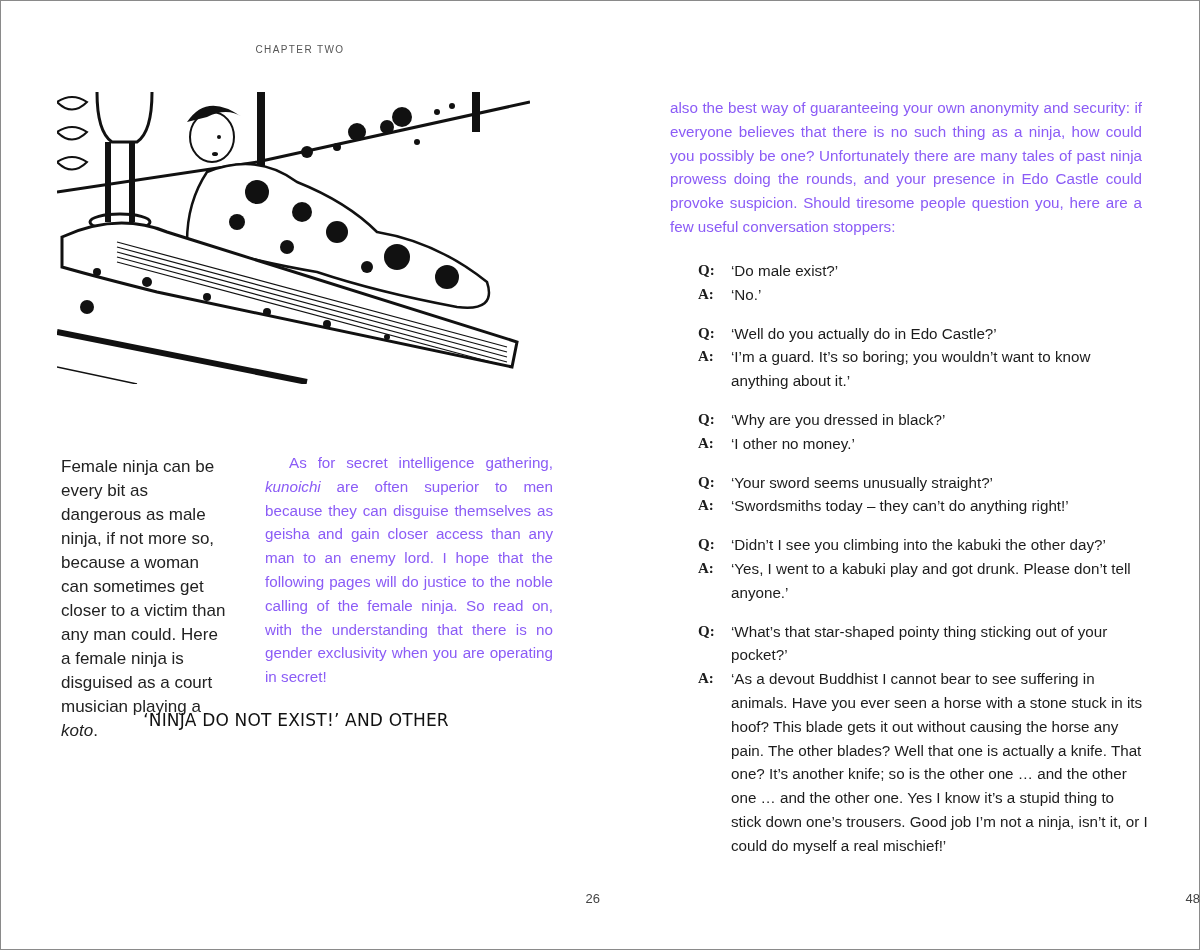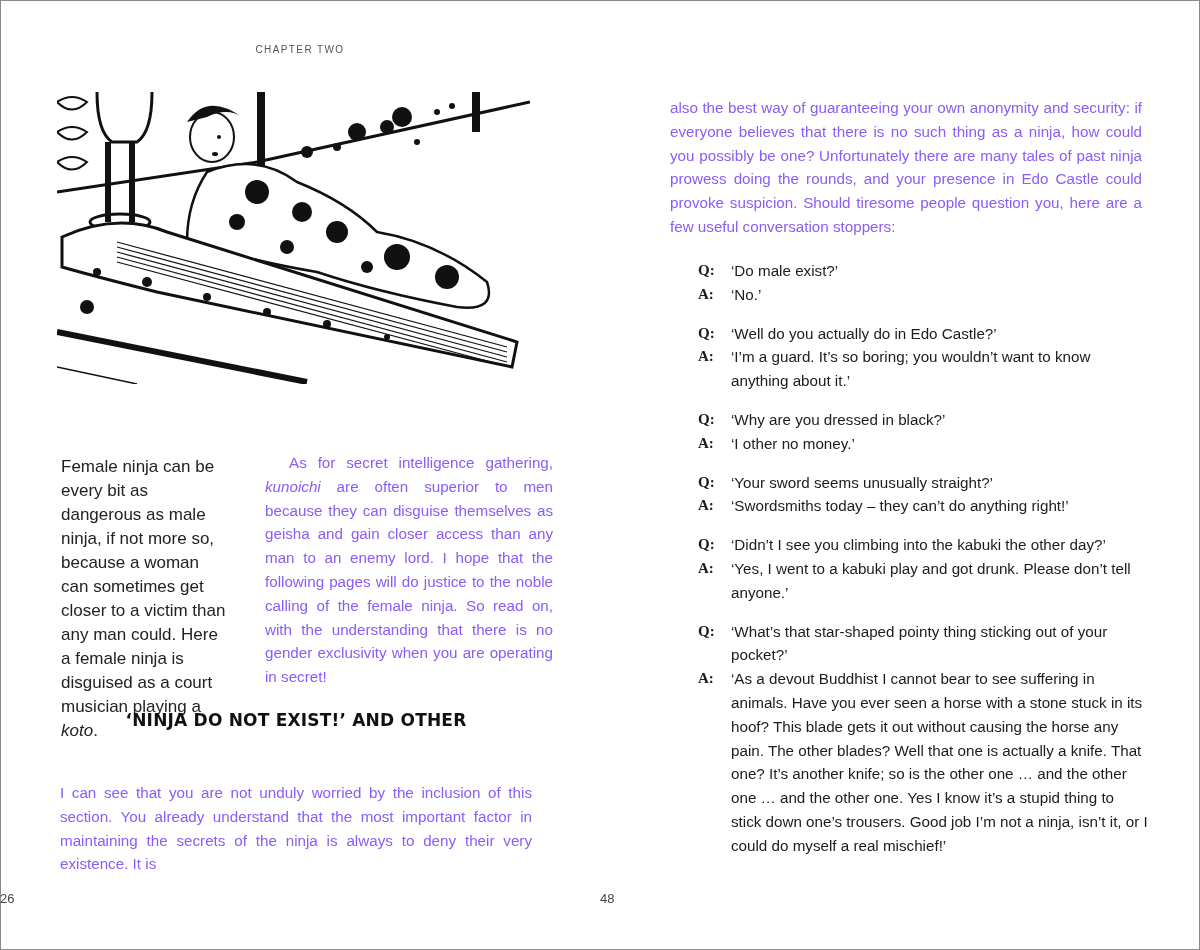--- a/index.html
+++ b/index.html
@@ -16,21 +16,21 @@
   .page.left { left: 0; }
   .page.right { left: 600px; }
 
   .running-head {
     position: absolute; top: 44px; left: 0; width: 100%;
     text-align: center; font-size: 10px; letter-spacing: 1.4px;
     color: #555; text-transform: uppercase;
   }
   .folio {
     position: absolute; top: 891px; left: 0; width: 100%;
-    text-align: left; font-size: 13px; color: #444;
+    text-align: right; font-size: 13px; color: #444;
   }
 
   
   .illustration {
     position: absolute; left: 57px; top: 92px; width: 473px; height: 292px;
     overflow: hidden; background: #fff;
   }
   .illustration svg { display: block; }
 
   .caption {
@@ -41,21 +41,21 @@
     font-size: 15.2px; line-height: 23.8px; color: #8b5cf6;
     text-align: justify;
   }
   .intro-para {
     position: absolute; left: 252px; top: 451px; width: 288px;
     text-indent: 24px;
     margin-left: 13px;
   }
   .section-heading {
     position: absolute; left: 60px; top: 708px; width: 472px;
-    text-align: center; font-weight: bold; font-size: 17px; line-height: 25px;
+    text-align: center; font-weight: normal; font-size: 17px; line-height: 25px;
     letter-spacing: 0.2px; color: #111;
     font-family: "DejaVu Sans", sans-serif;
   }
   .section-para {
     position: absolute; left: 60px; top: 781px; width: 472px;
   }
   .right-para {
     position: absolute; left: 70px; top: 96px; width: 472px;
   }
   .qa-list {
@@ -147,21 +147,20 @@
   </div>
 
   <div class="caption"><span>Female ninja can be every bit as dangerous as male ninja, if not more so, because a woman can sometimes get closer to a victim than any man could. Here a female ninja is disguised as a court musician playing a </span><em>koto</em><span>.</span></div>
 
   <div class="body-text intro-para"><span>As for secret intelligence gathering, </span><em>kunoichi</em><span> are often superior to men because they can disguise themselves as geisha and gain closer access than any man to an enemy lord. I hope that the following pages will do justice to the noble calling of the female ninja. So read on, with the understanding that there is no gender exclusivity when you are operating in secret!</span></div>
 
   <div class="section-heading">
     <div>‘NINJA DO NOT EXIST!’ AND OTHER</div>
   </div>
 
-  <div class="body-text section-para">I can see that you are not unduly worried by the inclusion of this section. You already understand that the most important factor in maintaining the secrets of the ninja is always to deny their very existence. It is</div>
 
   <div class="folio">26</div>
 </div>
 
 <div class="page right">
 
   <div class="body-text right-para">also the best way of guaranteeing your own anonymity and security: if everyone believes that there is no such thing as a ninja, how could you possibly be one? Unfortunately there are many tales of past ninja prowess doing the rounds, and your presence in Edo Castle could provoke suspicion. Should tiresome people question you, here are a few useful conversation stoppers:</div>
 
   <div class="qa-list">
     <div class="qa-block">

